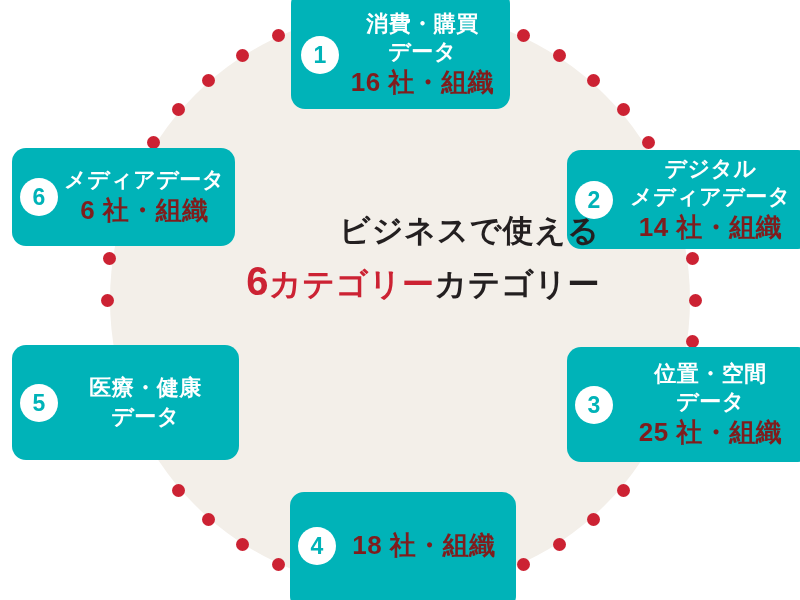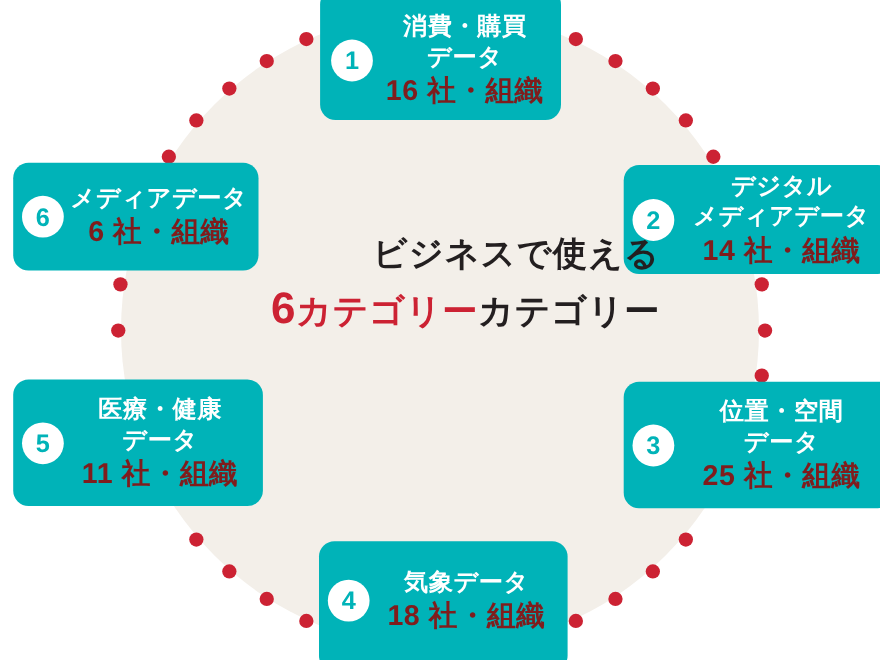--- a/index.html
+++ b/index.html
@@ -200,31 +200,29 @@
     <div class="card-body">
       <div class="card-text">位置・空間
 データ</div>
       <div class="card-count">25 社・組織</div>
     </div>
   </div>
 
   <div class="card" id="card-4">
     <div class="badge">4</div>
     <div class="card-body">
-      <div class="card-text">気象データ</div>
       <div class="card-count">18 社・組織</div>
     </div>
   </div>
 
   <div class="card" id="card-5">
     <div class="badge">5</div>
     <div class="card-body">
       <div class="card-text">医療・健康
 データ</div>
-      <div class="card-count">11 社・組織</div>
     </div>
   </div>
 
   <div class="card" id="card-6">
     <div class="badge">6</div>
     <div class="card-body">
       <div class="card-text">メディアデータ</div>
       <div class="card-count">6 社・組織</div>
     </div>
   </div>

